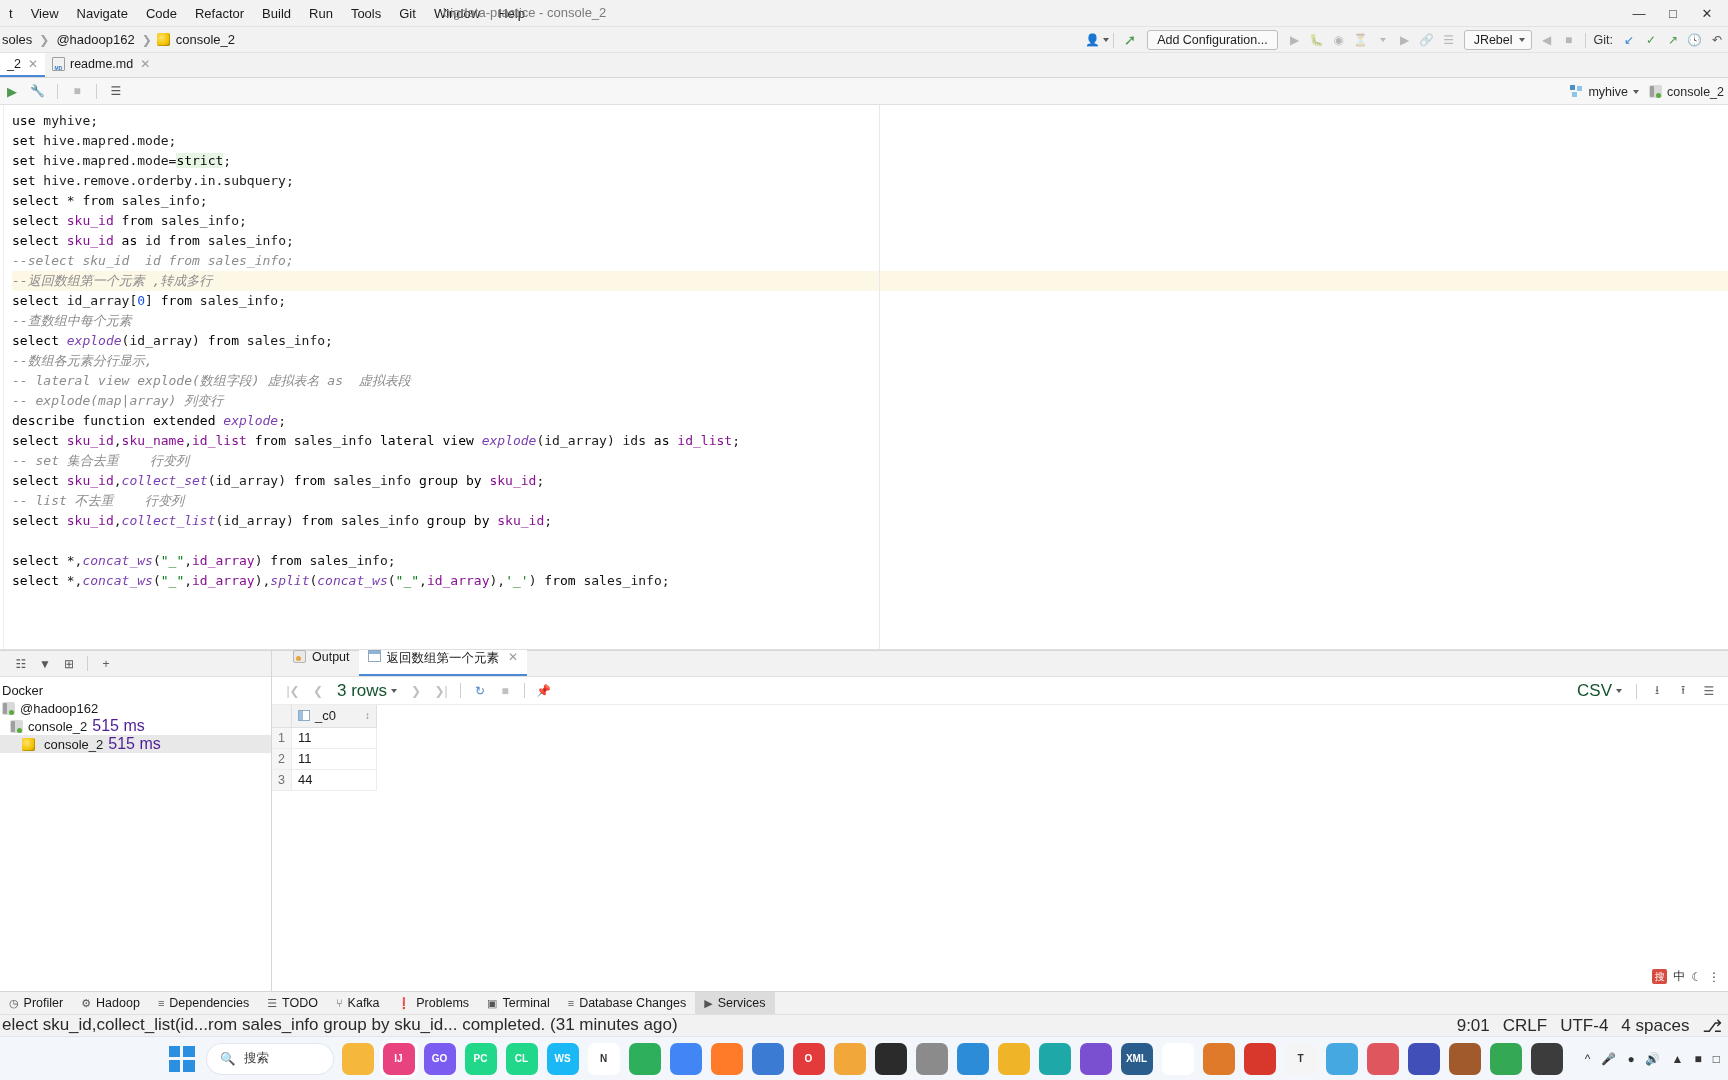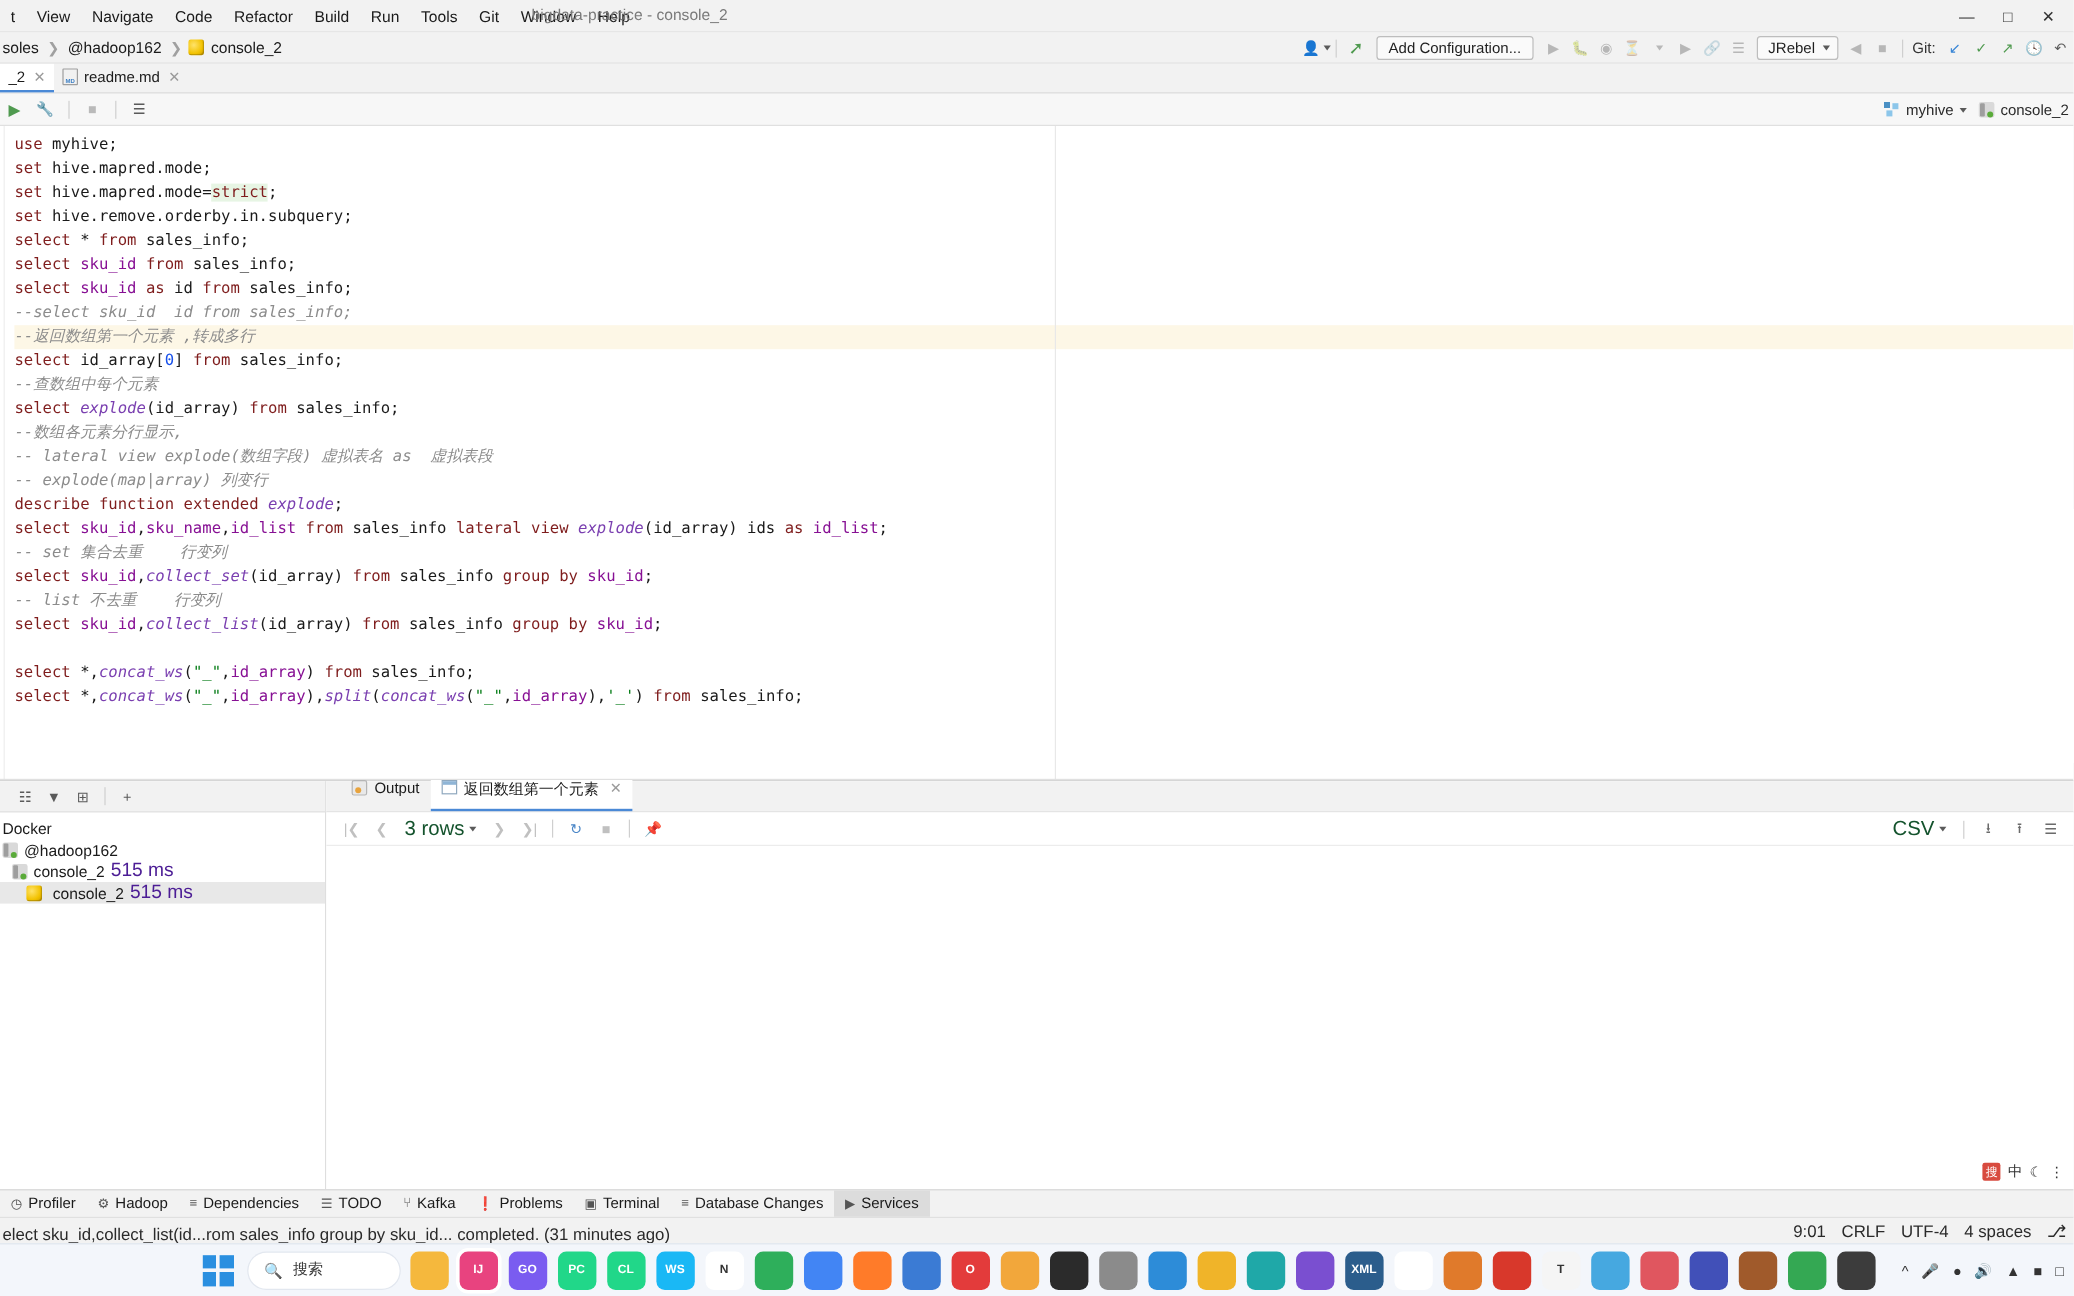--- a/index.html
+++ b/index.html
@@ -97,21 +97,21 @@
   .editor-wrap{ flex:0 0 auto; height:545px; background:#ffffff; display:flex; position:relative; overflow:hidden; }
   .gutter{ width:4px; background:#ffffff; border-right:1px solid #eeeeee; }
   .code{
     flex:1; position:relative; padding:6px 0 0 8px;
     font-family:"DejaVu Sans Mono","Liberation Mono",monospace;
     font-size:13px; line-height:20px; white-space:pre; color:#1a1a1a;
     overflow:hidden;
   }
   .code .line{ height:20px; }
   .code .line.hl{ background:#fdf7e6; }
-  .kw{ color:#7f1d1d; }
+  .kw{ color:#000000; }
   .ident{ color:#871094; }
   .fn{ color:#7a3fb0; font-style:italic; }
   .str{ color:#067d17; }
   .num{ color:#1750eb; }
   .cmt{ color:#8c8c8c; font-style:italic; }
   .hlbg{ background:#e7f5e4; }
   .plain{ color:#1a1a1a; }
   .vsplit{
     position:absolute; left:879px; top:0; bottom:0; width:1px; background:#e8e8e8;
   }
@@ -186,22 +186,22 @@
     background:#f2f2f2; border-top:1px solid #d6d6d6; padding-left:0px; position:relative;
   }
   .twitem{
     height:23px; display:flex; align-items:center; gap:5px; padding:0 9px;
     font-size:12.5px; color:#1a1a1a; white-space:nowrap;
   }
   .twitem.active{ background:#dcdcdc; }
 
   
   .statusbar{
-    height:22px; display:flex; align-items:flex-end; background:#f2f2f2;
-    border-top:1px solid #e0e0e0; font-size:14px; color:#2a2a2a; position:relative;
+    height:22px; display:flex; align-items:flex-start; background:#f2f2f2;
+    border-top:1px solid #e0e0e0; font-size:17px; color:#2a2a2a; position:relative;
   }
   .status-msg{ padding-left:2px; white-space:nowrap; overflow:hidden; }
   .status-right{ position:absolute; right:6px; top:0; height:22px; display:flex; align-items:center; gap:13px; }
   .status-right .s{ color:#2a2a2a; }
 
   
   .taskbar{
     height:44px; background:#f3f6fb; display:flex; align-items:center; justify-content:center;
     position:relative; border-top:1px solid #dfe5ee;
   }
@@ -394,20 +394,48 @@
               <span class="caret"></span>
             </div>
             <div class="tb-sep"></div>
             <div class="gt-ico">⭳</div>
             <div class="gt-ico">⭱</div>
             <div class="gt-ico">☰</div>
           </div>
         </div>
 
         <div class="grid-area">
+          <table class="dg" id="grid-host">
+              <thead>
+                <tr>
+                  <th class="rownum">&nbsp;</th>
+                  <th>
+                    <div class="col-hdr">
+                      <span class="colhdr-ico"></span>
+                      <span>_c0</span>
+                      <span class="sorter">↕</span>
+                    </div>
+                  </th>
+                </tr>
+              </thead>
+              <tbody>
+                <tr>
+                  <td class="rownum">1</td>
+                  <td>11</td>
+                </tr>
+                <tr>
+                  <td class="rownum">2</td>
+                  <td>11</td>
+                </tr>
+                <tr>
+                  <td class="rownum">3</td>
+                  <td>44</td>
+                </tr>
+              </tbody>
+            </table>
           <div class="ime-box">
             <span class="ime-red">搜</span>
             <span>中</span>
             <span>☾</span>
             <span>⋮</span>
           </div>
         </div>
       </div>
     </div>
   </div>

